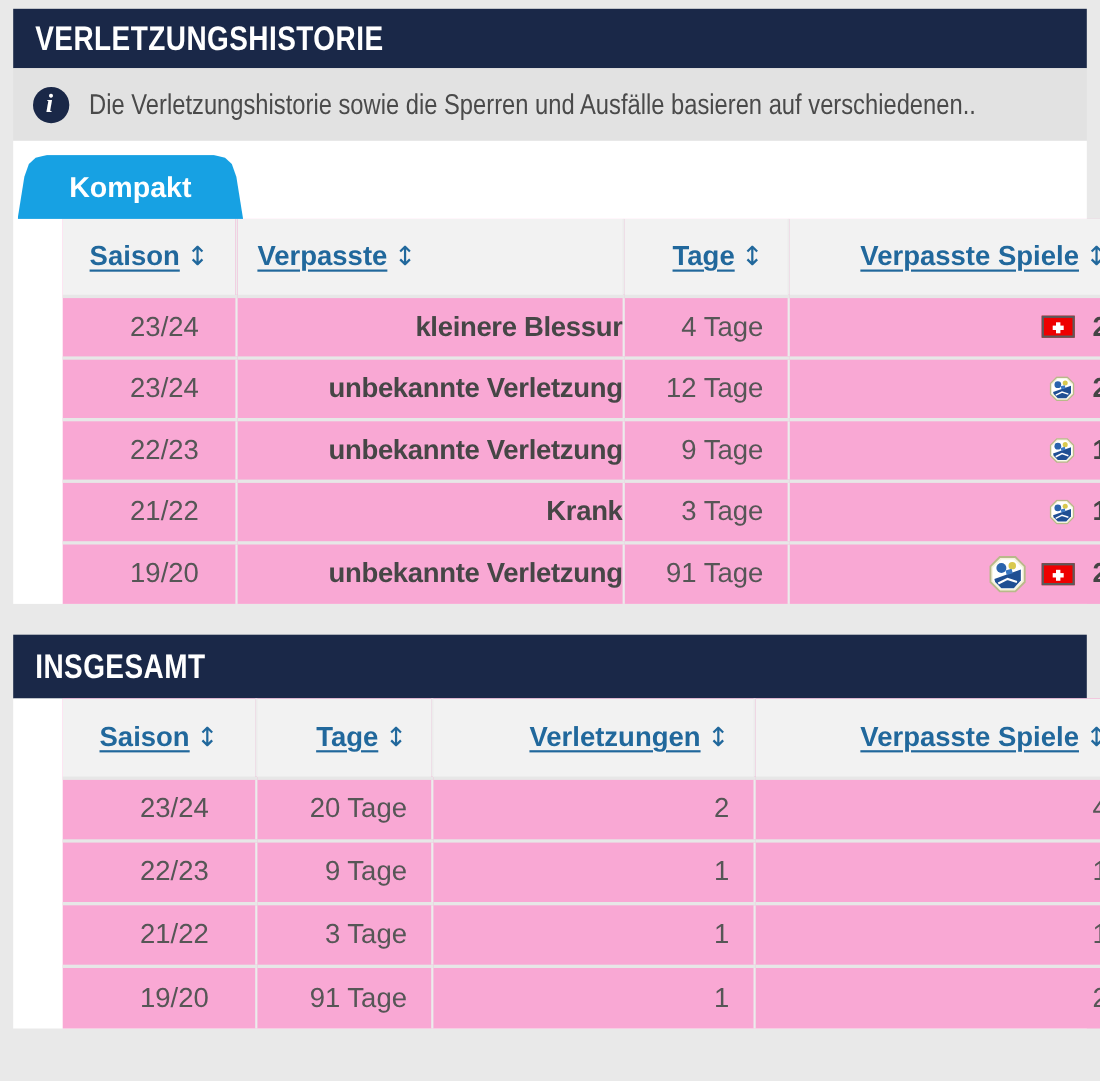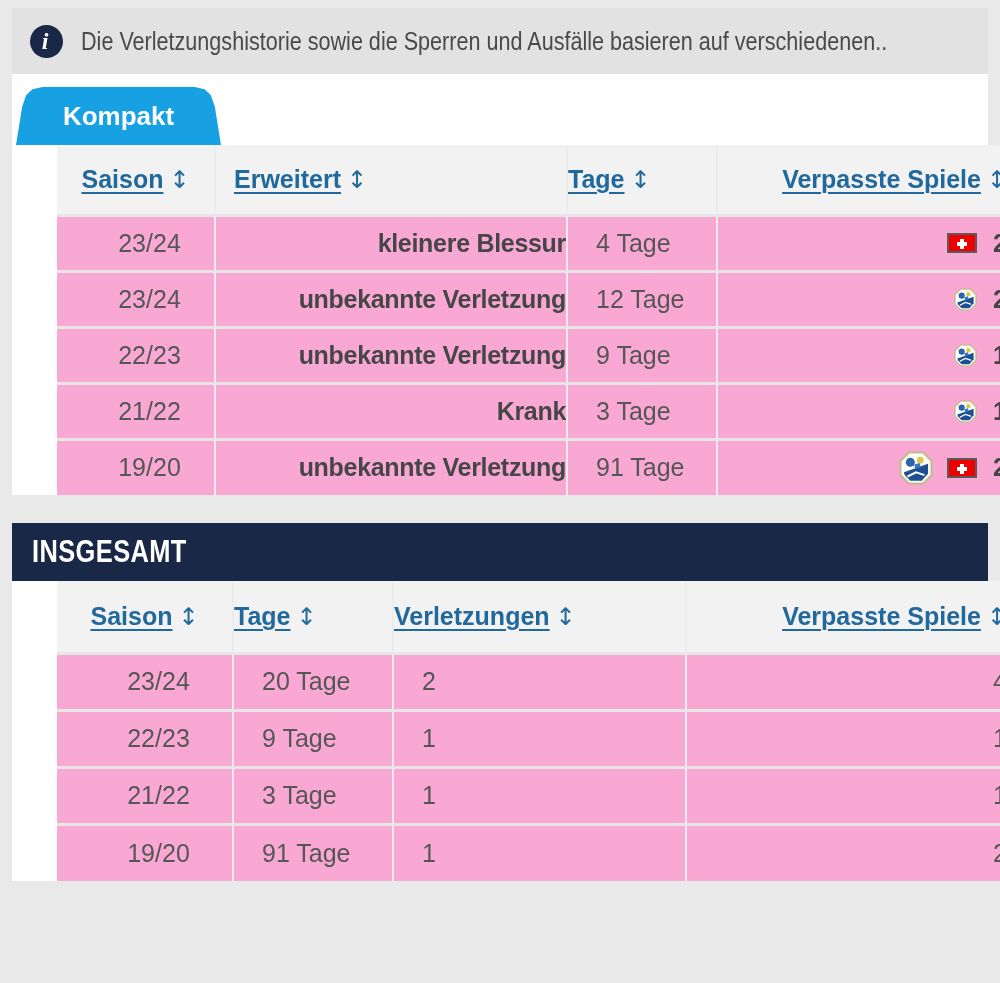--- a/index.html
+++ b/index.html
@@ -94,21 +94,21 @@
 
   th a {
     color:#21689c; text-decoration:none; font-weight:700;
     cursor:pointer; white-space:nowrap;
   }
   th a .lbl { text-decoration:underline; text-underline-offset:4px; text-decoration-thickness:2px; }
   th a .sort { text-decoration:none; font-family:"DejaVu Sans",sans-serif; font-weight:400; margin-left:6px; font-size:24px; }
 
   .c-center { text-align:center; }
   .c-left   { text-align:left; padding-left:18px; }
-  .c-right  { text-align:left; padding-right:22px; }
+  .c-right  { text-align:right; padding-right:22px; }
   .c-right2 { text-align:right; padding-right:26px; }
 
   td.injury { font-weight:700; color:#464646; letter-spacing:-.3px;text-align:right; }
   td.days, td.season { color:#565656;padding-left:28px; }
   .games-cell {
     display:flex; align-items:center; justify-content:flex-end;
     gap:14px; padding-right:26px; height:100%;
   }
   .games-num { font-weight:700; color:#444; min-width:16px; text-align:right; }
   .tbl2 td { color:#565656; }
@@ -127,20 +127,23 @@
   .flag-ch::before { left:11px; top:4px; width:4px; height:10px; }
   .flag-ch::after  { left:8px;  top:7px; width:10px; height:4px; }
   .badge { width:23px; height:23px; flex:0 0 auto; }
   .badge.large { width:34px; height:34px; }
 </style>
 </head>
 <body>
 
 <div class="page">
 
+  <div class="title-bar">
+    <h2>VERLETZUNGSHISTORIE</h2>
+  </div>
 
   <div class="info-bar">
     <span class="info-icon">i</span>
     <span class="info-text">Die Verletzungshistorie sowie die Sperren und Ausfälle basieren auf verschiedenen..</span>
 
   </div>
 
   <div class="card">
     <div class="tabs">
       <div class="tab active">
@@ -155,21 +158,21 @@
           <col style="width:352px">
           <col style="width:150px">
           <col style="width:316px">
         </colgroup>
       <thead>
         <tr>
           <th class="c-center">
             <a><span class="lbl">Saison</span><span class="sort">↕</span></a>
           </th>
           <th class="c-left">
-            <a><span class="lbl">Erweitert</span><span class="sort">↕</span></a>
+            <a><span class="lbl">Verpasste</span><span class="sort">↕</span></a>
           </th>
           <th class="c-right">
             <a><span class="lbl">Tage</span><span class="sort">↕</span></a>
           </th>
           <th class="c-right2">
             <a><span class="lbl">Verpasste Spiele</span><span class="sort">↕</span></a>
           </th>
         </tr>
       </thead>
       <tbody id="injury-tbody">

